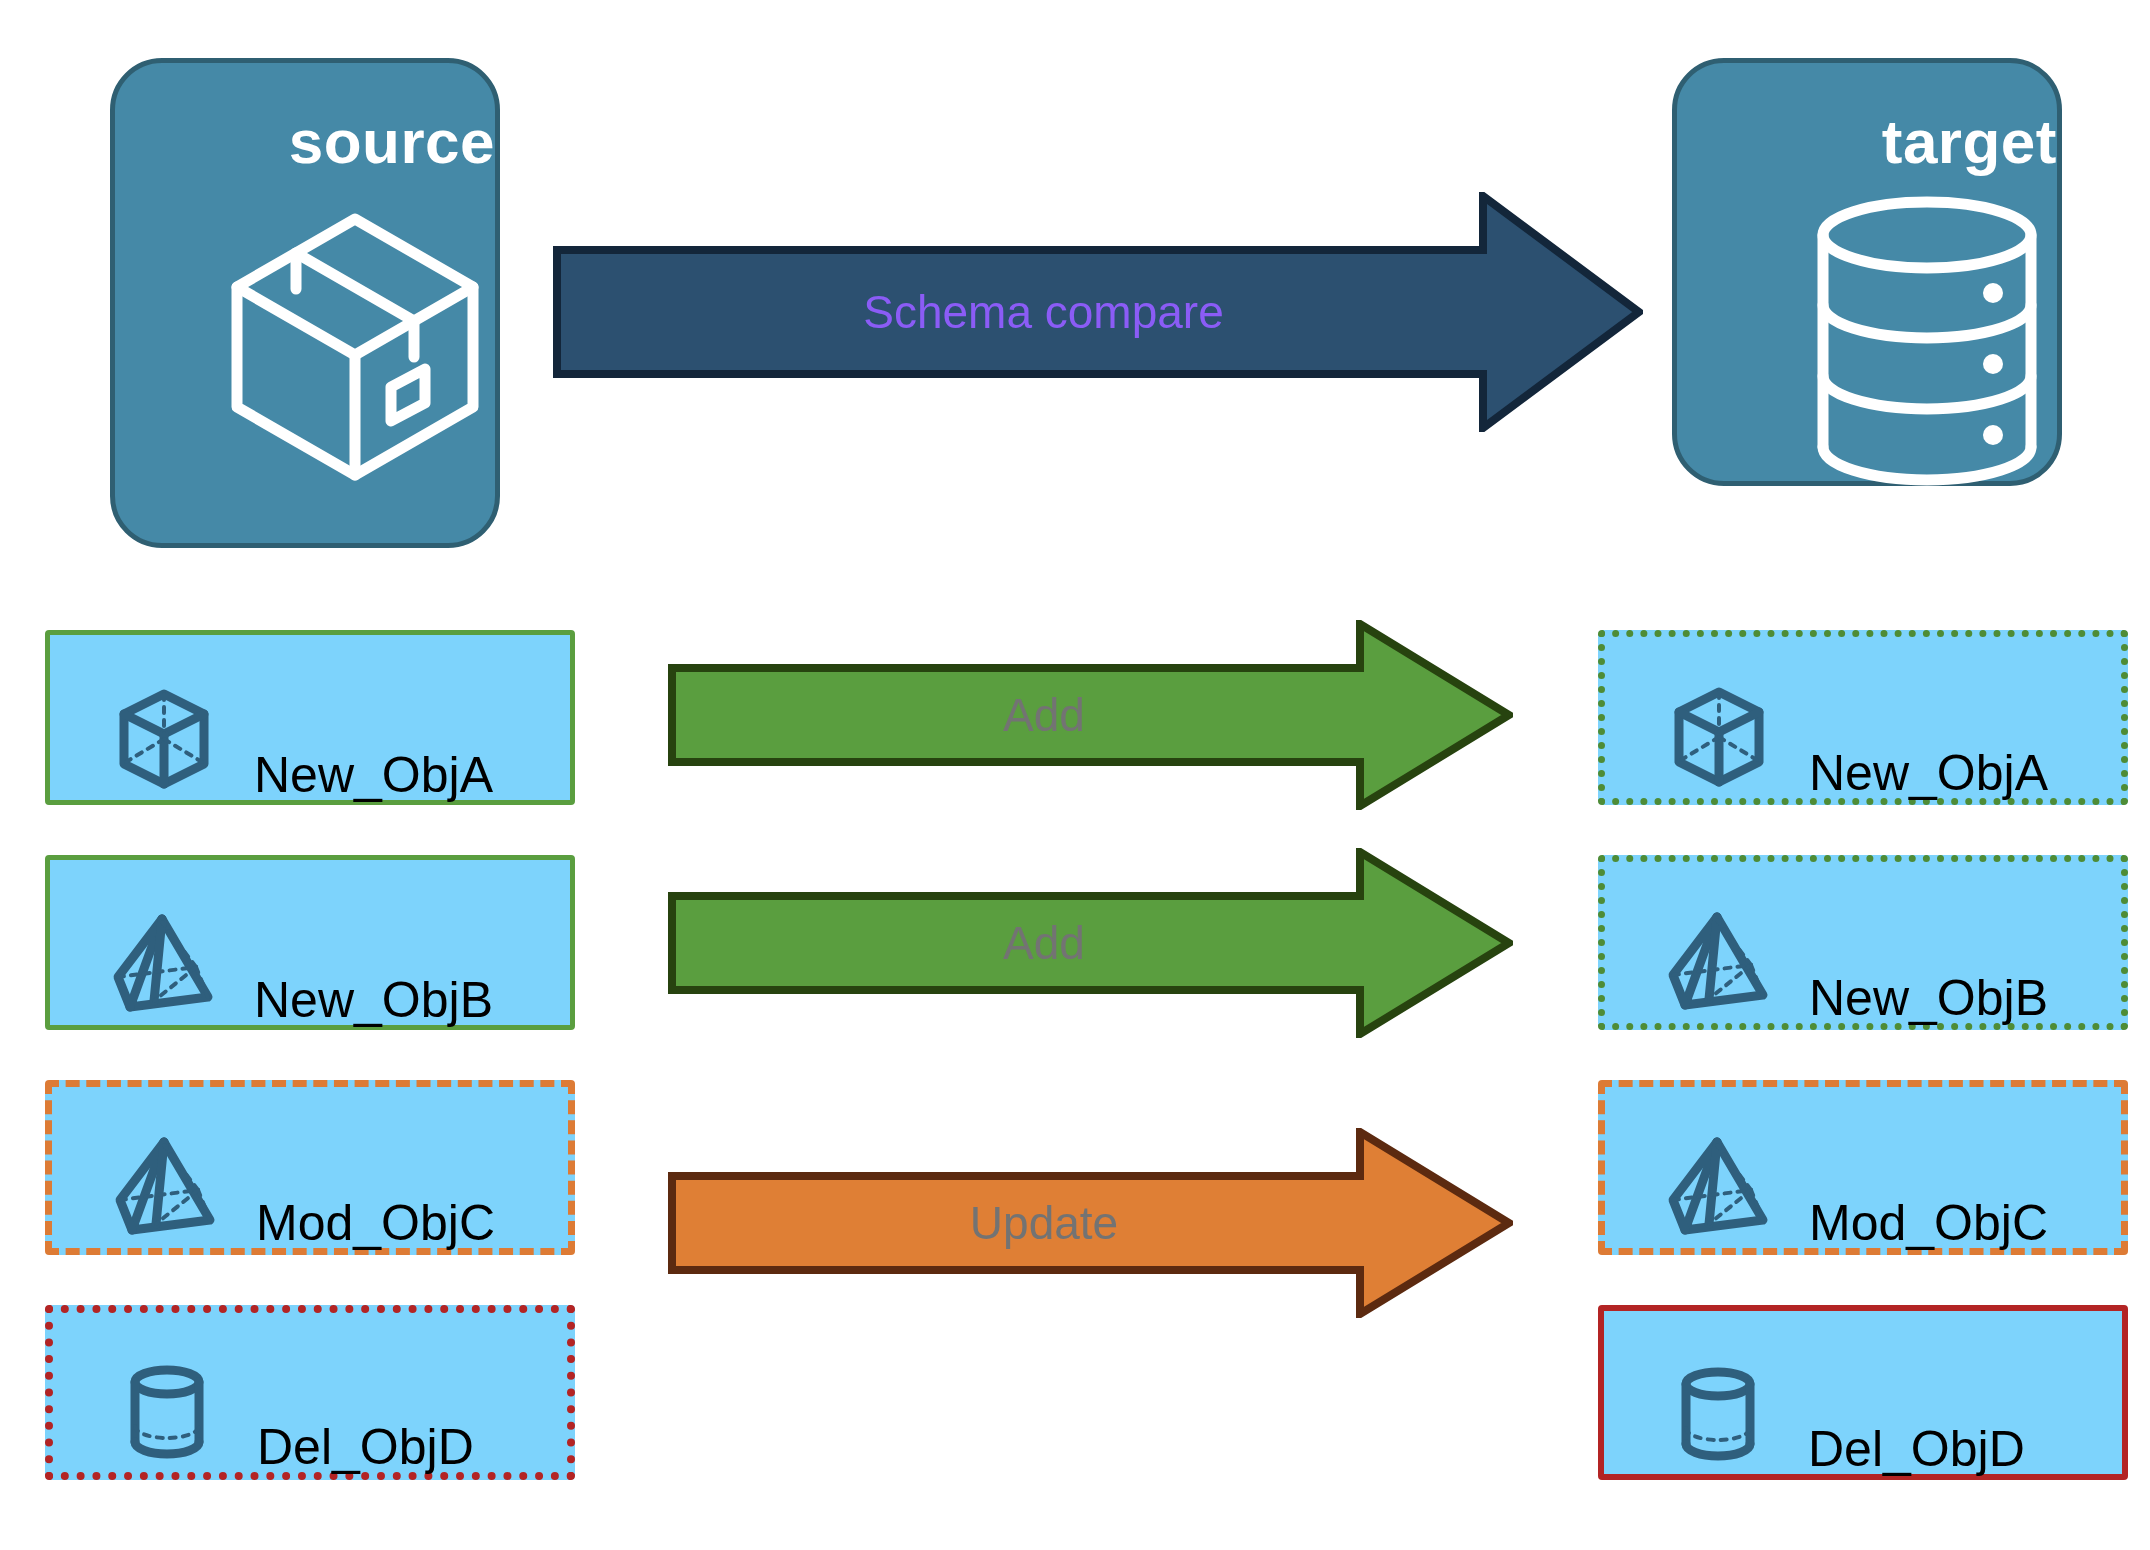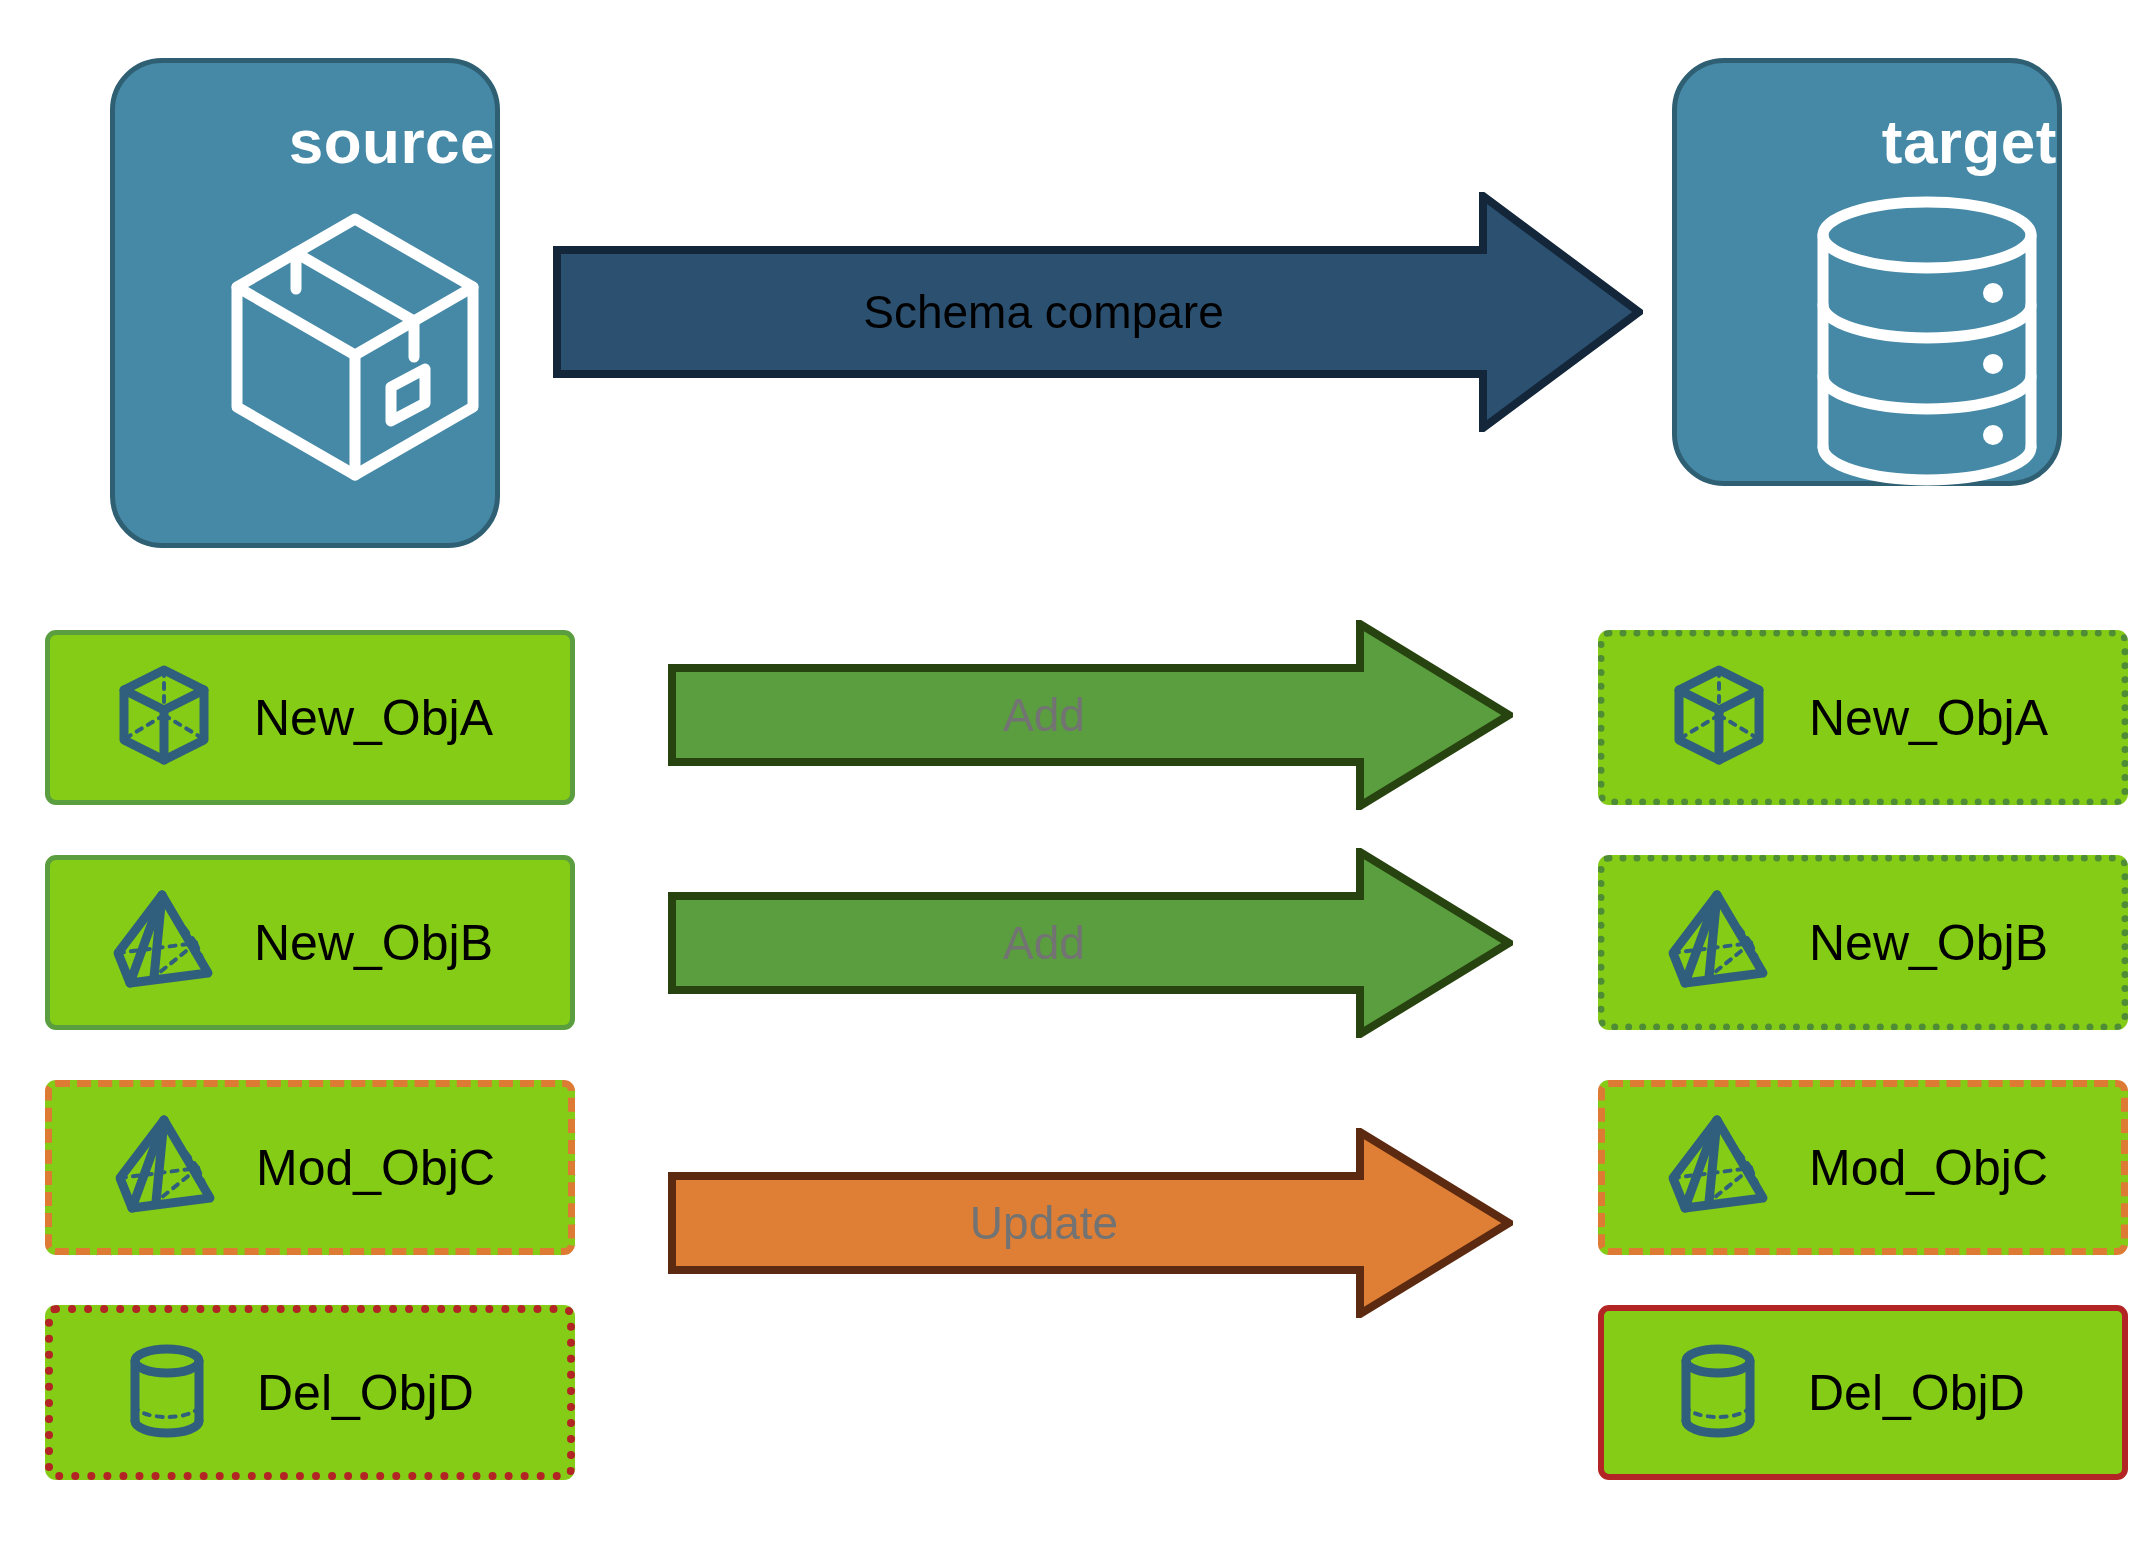--- a/index.html
+++ b/index.html
@@ -20,27 +20,27 @@
   .endpoint .ep-title{
     color:#ffffff;font-weight:bold;font-size:62px;line-height:1;
     margin-top:48px;letter-spacing:.5px;
   }
   .endpoint .ep-icon{margin-top:18px;}
 
   
   .bigarrow{position:absolute;}
   .bigarrow .lbl{
     position:absolute;left:0;right:10%;top:50%;transform:translateY(-50%);
-    text-align:center;color:#000000;font-size:46px;line-height:1;
+    text-align:center;color:#8b5cf6;font-size:46px;line-height:1;
   }
 
   
   .objbox{
-    position:absolute;box-sizing:border-box;background:#84cc16;
-    border-radius:11px;display:flex;align-items:center;
+    position:absolute;box-sizing:border-box;background:#7dd3fc;
+    border-radius:4px;display:flex;align-items:flex-end;
   }
   .objbox .oi{margin-left:58px;flex:0 0 auto;display:block;}
   .objbox .olabel{
     margin-left:34px;font-size:50px;color:#000000;line-height:1;white-space:nowrap;
   }
 
   .bd-green-solid { border:5px solid #5a9e3f; }
   .bd-green-dotted{ border:7px dotted #4e8c36; }
   .bd-orange-dash { border:7px dashed #dd7b35; }
   .bd-red-dotted  { border:8px dotted #b32424; }

